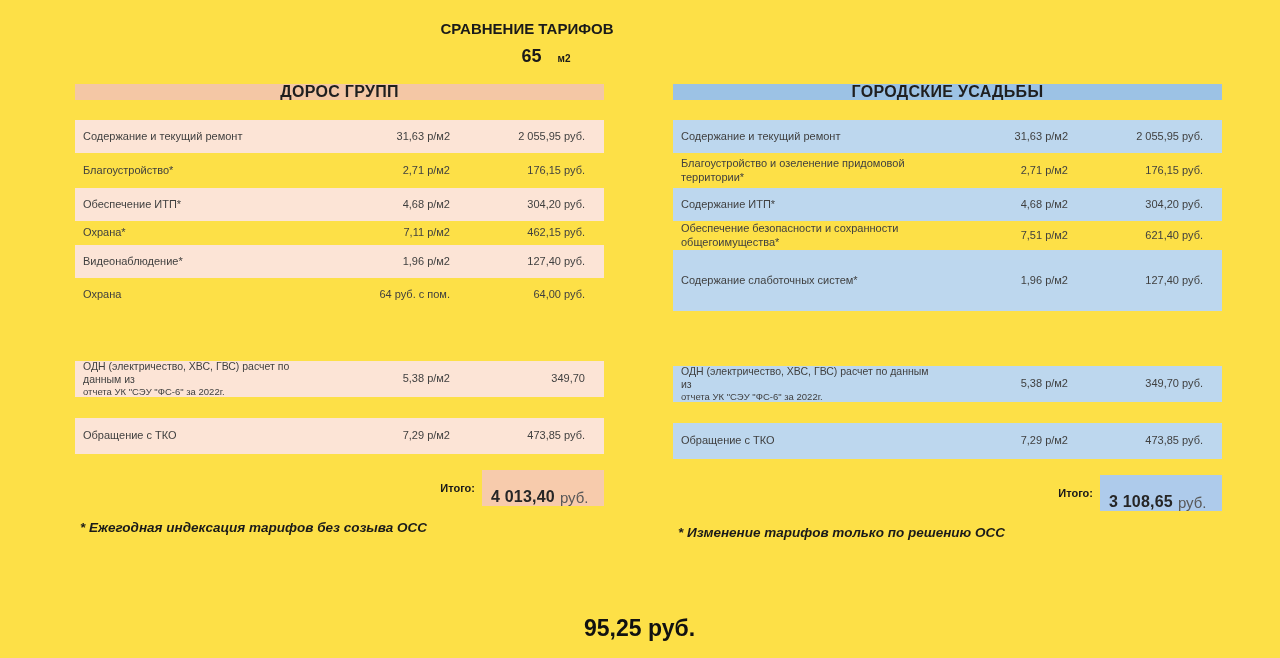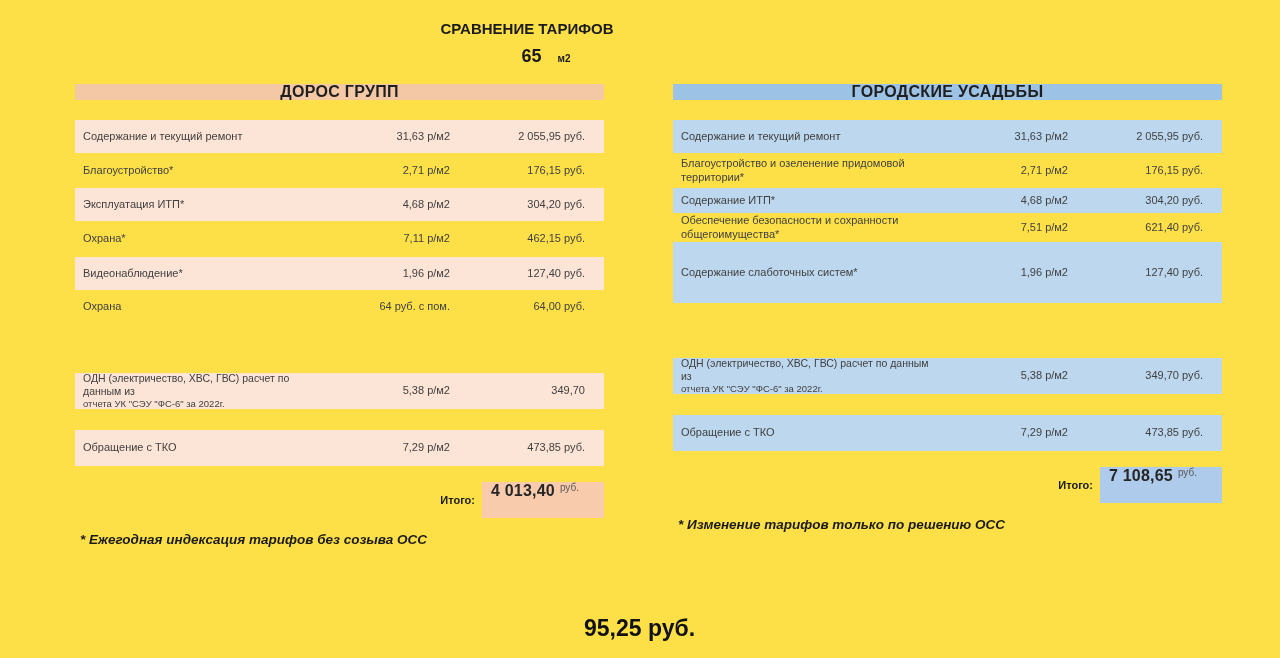--- a/index.html
+++ b/index.html
@@ -49,27 +49,27 @@
   .row.small-name .c-name { font-size:10.5px; }
   .row.small-name .c-name .line2 { font-size:9.5px; }
 
   
   .total-row {
     display:flex; justify-content:flex-end; align-items:center;
     margin-top:16px; height:36px;
   }
   .total-label { font-size:11px; font-weight:bold; color:#1a1a1a; margin-right:7px; }
   .total-box {
-    width:122px; height:36px; display:flex; align-items:flex-start;
+    width:122px; height:36px; display:flex; align-items:flex-end;
     padding-left:9px;
   }
   #left-table  .total-box { background:var(--left_total_box); }
   #right-table .total-box { background:var(--right_total_box); }
   .total-value { font-size:16px; font-weight:bold; color:#262626; letter-spacing:0.2px; }
-  .total-unit  { font-size:10px; color:#595959; margin-left:5px; }
+  .total-unit  { font-size:15px; color:#595959; margin-left:5px; }
 
   
   .footnote {
     margin-top:14px; padding-left:5px;
     font-size:13.5px; font-weight:bold; font-style:italic; color:#1a1a1a;
     white-space:nowrap;
   }
 
   
   .diff-bar {
@@ -102,25 +102,25 @@
       <div class="c-name">Содержание и текущий ремонт</div>
       <div class="c-rate">31,63 р/м2</div>
       <div class="c-total">2 055,95 руб.</div>
     </div>
     <div class="row" style="height:35px">
       <div class="c-name">Благоустройство*</div>
       <div class="c-rate">2,71 р/м2</div>
       <div class="c-total">176,15 руб.</div>
     </div>
     <div class="row shaded-l" style="height:33px">
-      <div class="c-name">Эксплуатация ИТП*</div>
+      <div class="c-name">Обеспечение ИТП*</div>
       <div class="c-rate">4,68 р/м2</div>
       <div class="c-total">304,20 руб.</div>
     </div>
-    <div class="row" style="height:36px">
+    <div class="row" style="height:24px">
       <div class="c-name">Охрана*</div>
       <div class="c-rate">7,11 р/м2</div>
       <div class="c-total">462,15 руб.</div>
     </div>
     <div class="row shaded-l" style="height:33px">
       <div class="c-name">Видеонаблюдение*</div>
       <div class="c-rate">1,96 р/м2</div>
       <div class="c-total">127,40 руб.</div>
     </div>
     <div class="row" style="height:34px">
@@ -166,21 +166,21 @@
     <div class="row shaded-r" style="height:33px">
       <div class="c-name">Содержание и текущий ремонт</div>
       <div class="c-rate">31,63 р/м2</div>
       <div class="c-total">2 055,95 руб.</div>
     </div>
     <div class="row" style="height:35px">
       <div class="c-name">Благоустройство и озеленение придомовой территории*</div>
       <div class="c-rate">2,71 р/м2</div>
       <div class="c-total">176,15 руб.</div>
     </div>
-    <div class="row shaded-r" style="height:25px">
+    <div class="row shaded-r" style="height:33px">
       <div class="c-name">Содержание ИТП*</div>
       <div class="c-rate">4,68 р/м2</div>
       <div class="c-total">304,20 руб.</div>
     </div>
     <div class="row" style="height:29px">
       <div class="c-name" style="max-width:290px">Обеспечение безопасности и сохранности общегоимущества*</div>
       <div class="c-rate">7,51 р/м2</div>
       <div class="c-total">621,40 руб.</div>
     </div>
     <div class="row shaded-r" style="height:61px">
@@ -204,21 +204,21 @@
 
     <div class="row shaded-r" style="height:36px">
       <div class="c-name">Обращение с ТКО</div>
       <div class="c-rate">7,29 р/м2</div>
       <div class="c-total">473,85 руб.</div>
     </div>
 
     <div class="total-row">
       <span class="total-label">Итого:</span>
       <span class="total-box">
-        <span class="total-value">7 108,65</span>
+        <span class="total-value">3 108,65</span>
         <span class="total-unit">руб.</span>
       </span>
     </div>
 
     <div class="footnote">* Изменение тарифов только по решению ОСС</div>
   </div>
 
   <div class="diff-value">95,25 руб.</div>
 
 </div>

